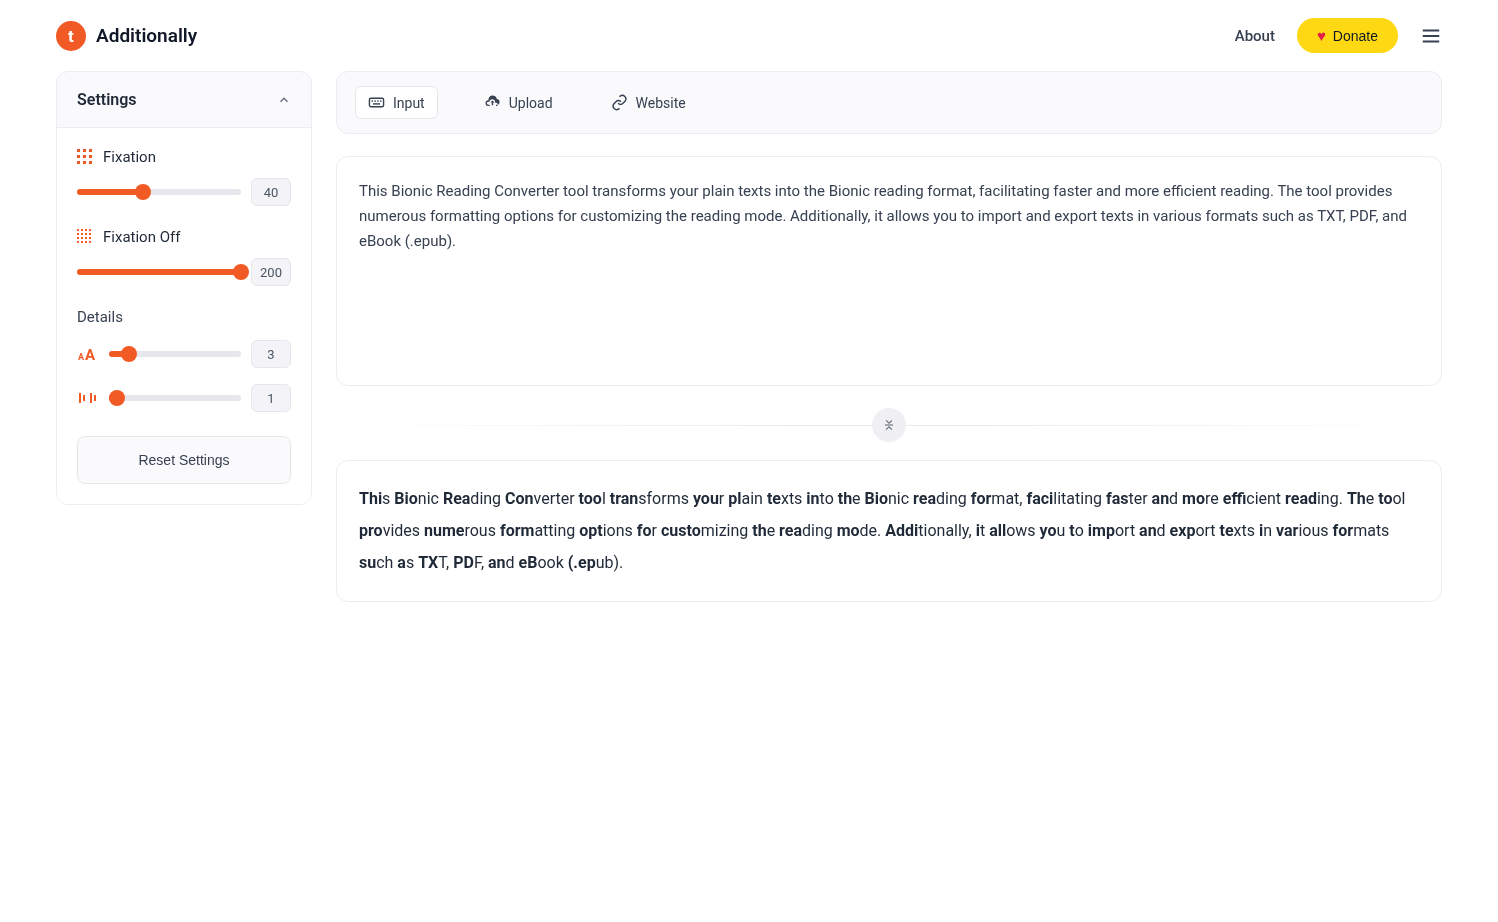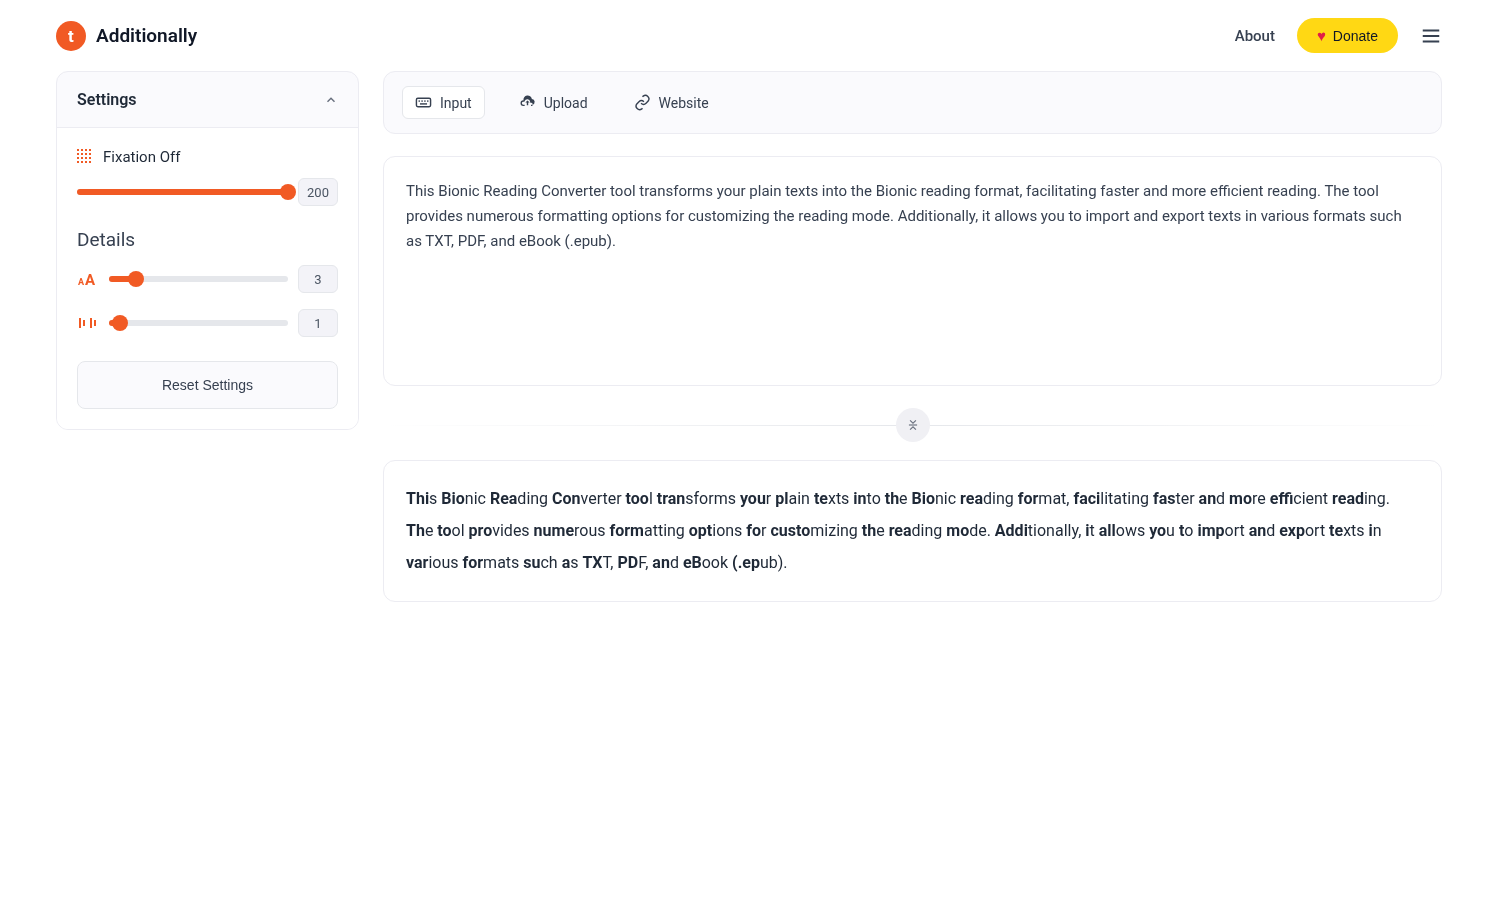--- a/index.html
+++ b/index.html
@@ -15,46 +15,46 @@
 .heart { color: #e11d48; font-size: 15px; }
 .menu-icon { width: 22px; height: 22px; cursor: pointer; }
 
 .container { padding: 0 56px 40px; }
 .title-bar { background: #f8f8fb; border: 1px solid #ececf2; border-radius: 12px; padding: 22px 28px; margin-bottom: 24px; }
 .title-bar h1 { font-size: 25px; font-weight: 700; }
 .title-accent { color: #f15a24; }
 
 .main { display: flex; gap: 24px; align-items: flex-start; }
 
-.sidebar { width: 303px; background: #fafafd; border: 1px solid #ececf2; border-radius: 12px; overflow: hidden; }
+.sidebar { width: 256px; background: #fafafd; border: 1px solid #ececf2; border-radius: 12px; overflow: hidden; }
 .side-header { display: flex; justify-content: space-between; align-items: center; padding: 18px 20px; border-bottom: 1px solid #ececf2; }
 .side-header-title { font-size: 16px; font-weight: 600; }
 .chevron { color: #6b7280; }
 .side-body { padding: 20px; background: #fff; }
 
 .setting-row { margin-bottom: 22px; }
 .setting-label { display: flex; align-items: center; gap: 10px; margin-bottom: 12px; font-size: 15px; color: #1f2937; }
 .grid-icon { width: 16px; height: 16px; }
 .slider-row { display: flex; align-items: center; gap: 10px; }
 .slider-track { position: relative; flex: 1; height: 6px; background: #e5e7eb; border-radius: 3px; }
 .slider-fill { position: absolute; left: 0; top: 0; height: 100%; background: #f15a24; border-radius: 3px; }
 .slider-thumb { position: absolute; width: 16px; height: 16px; background: #f15a24; border-radius: 50%; top: 50%; transform: translate(-50%, -50%); }
 .value-box { width: 40px; height: 28px; background: #f3f3f8; border: 1px solid #e5e7eb; border-radius: 6px; display: flex; align-items: center; justify-content: center; font-size: 13px; color: #4b5563; }
 
-.details-label { font-size: 19px; color: #374151; margin: 6px 0 14px; }
+.details-label { font-size: 15px; color: #374151; margin: 6px 0 14px; }
 .select { width: 100%; height: 42px; border: 1px solid #d1d5db; border-radius: 8px; padding: 0 14px; display: flex; align-items: center; justify-content: space-between; font-size: 14px; background: #fff; margin-bottom: 18px; cursor: pointer; }
 .select-arrow { font-size: 10px; color: #6b7280; }
 
 .icon-slider-row { display: flex; align-items: center; gap: 10px; margin-bottom: 16px; }
 .row-icon { width: 22px; display: flex; justify-content: center; color: #f15a24; }
 
 .reset-btn { width: 100%; height: 48px; border: 1px solid #e5e7eb; background: #fafafd; border-radius: 8px; font-size: 14px; color: #374151; cursor: pointer; margin-top: 8px; }
 
 .content { flex: 1; }
-.tabs-bar { background: #fafafd; border: 1px solid #ececf2; border-radius: 12px; padding: 14px 18px; display: flex; gap: 22px; margin-bottom: 22px; }
+.tabs-bar { background: #fafafd; border: 1px solid #ececf2; border-radius: 12px; padding: 14px 18px; display: flex; gap: 34px; margin-bottom: 22px; }
 .tab { display: flex; align-items: center; gap: 8px; padding: 7px 12px; border-radius: 6px; font-size: 14px; color: #374151; cursor: pointer; }
 .tab.active { background: #fff; border: 1px solid #e5e7eb; }
 .tab-icon { width: 17px; height: 17px; }
 
 .textarea { width: 100%; min-height: 230px; border: 1px solid #ececf2; border-radius: 12px; padding: 22px; font-size: 15px; line-height: 1.65; color: #374151; resize: none; font-family: inherit; }
 
 .divider-wrap { display: flex; justify-content: center; margin: 18px 0; position: relative; }
 .divider-wrap::before { content: ''; position: absolute; height: 1px; background: linear-gradient(to right, transparent, #e5e7eb, transparent); left: 0; right: 0; top: 50%; }
 .collapse-handle { width: 34px; height: 34px; background: #f0f0f4; border-radius: 50%; display: flex; align-items: center; justify-content: center; position: relative; z-index: 1; cursor: pointer; }
 
@@ -93,20 +93,45 @@
   <div class="main">
     <aside class="sidebar">
       <div class="side-header">
         <span class="side-header-title">Settings</span>
         <svg class="chevron" width="14" height="14" viewBox="0 0 24 24" fill="none" stroke="currentColor" stroke-width="2.5">
             <polyline points="18 15 12 9 6 15"></polyline>
           </svg>
       </div>
       <div class="side-body">
 
+        <div class="setting-row">
+          <div class="setting-label">
+            <svg class="grid-icon" viewBox="0 0 16 16">
+                <g fill="#f15a24">
+                  <rect x="0" y="0" width="3" height="3"></rect>
+                  <rect x="6" y="0" width="3" height="3"></rect>
+                  <rect x="12" y="0" width="3" height="3"></rect>
+                  <rect x="0" y="6" width="3" height="3"></rect>
+                  <rect x="6" y="6" width="3" height="3"></rect>
+                  <rect x="12" y="6" width="3" height="3"></rect>
+                  <rect x="0" y="12" width="3" height="3"></rect>
+                  <rect x="6" y="12" width="3" height="3"></rect>
+                  <rect x="12" y="12" width="3" height="3"></rect>
+                </g>
+              </svg>
+            <span>Fixation</span>
+          </div>
+          <div class="slider-row">
+            <div class="slider-track">
+              <div class="slider-fill" style="width:40%"></div>
+                <div class="slider-thumb" style="left:40%"></div>
+            </div>
+            <div class="value-box">40</div>
+          </div>
+        </div>
 
         <div class="setting-row">
           <div class="setting-label">
             <svg class="grid-icon" viewBox="0 0 16 16">
                 <g fill="#f15a24">
                   <rect x="0" y="0" width="2" height="2"></rect>
                   <rect x="4" y="0" width="2" height="2"></rect>
                   <rect x="8" y="0" width="2" height="2"></rect>
                   <rect x="12" y="0" width="2" height="2"></rect>
                   <rect x="0" y="4" width="2" height="2"></rect>

